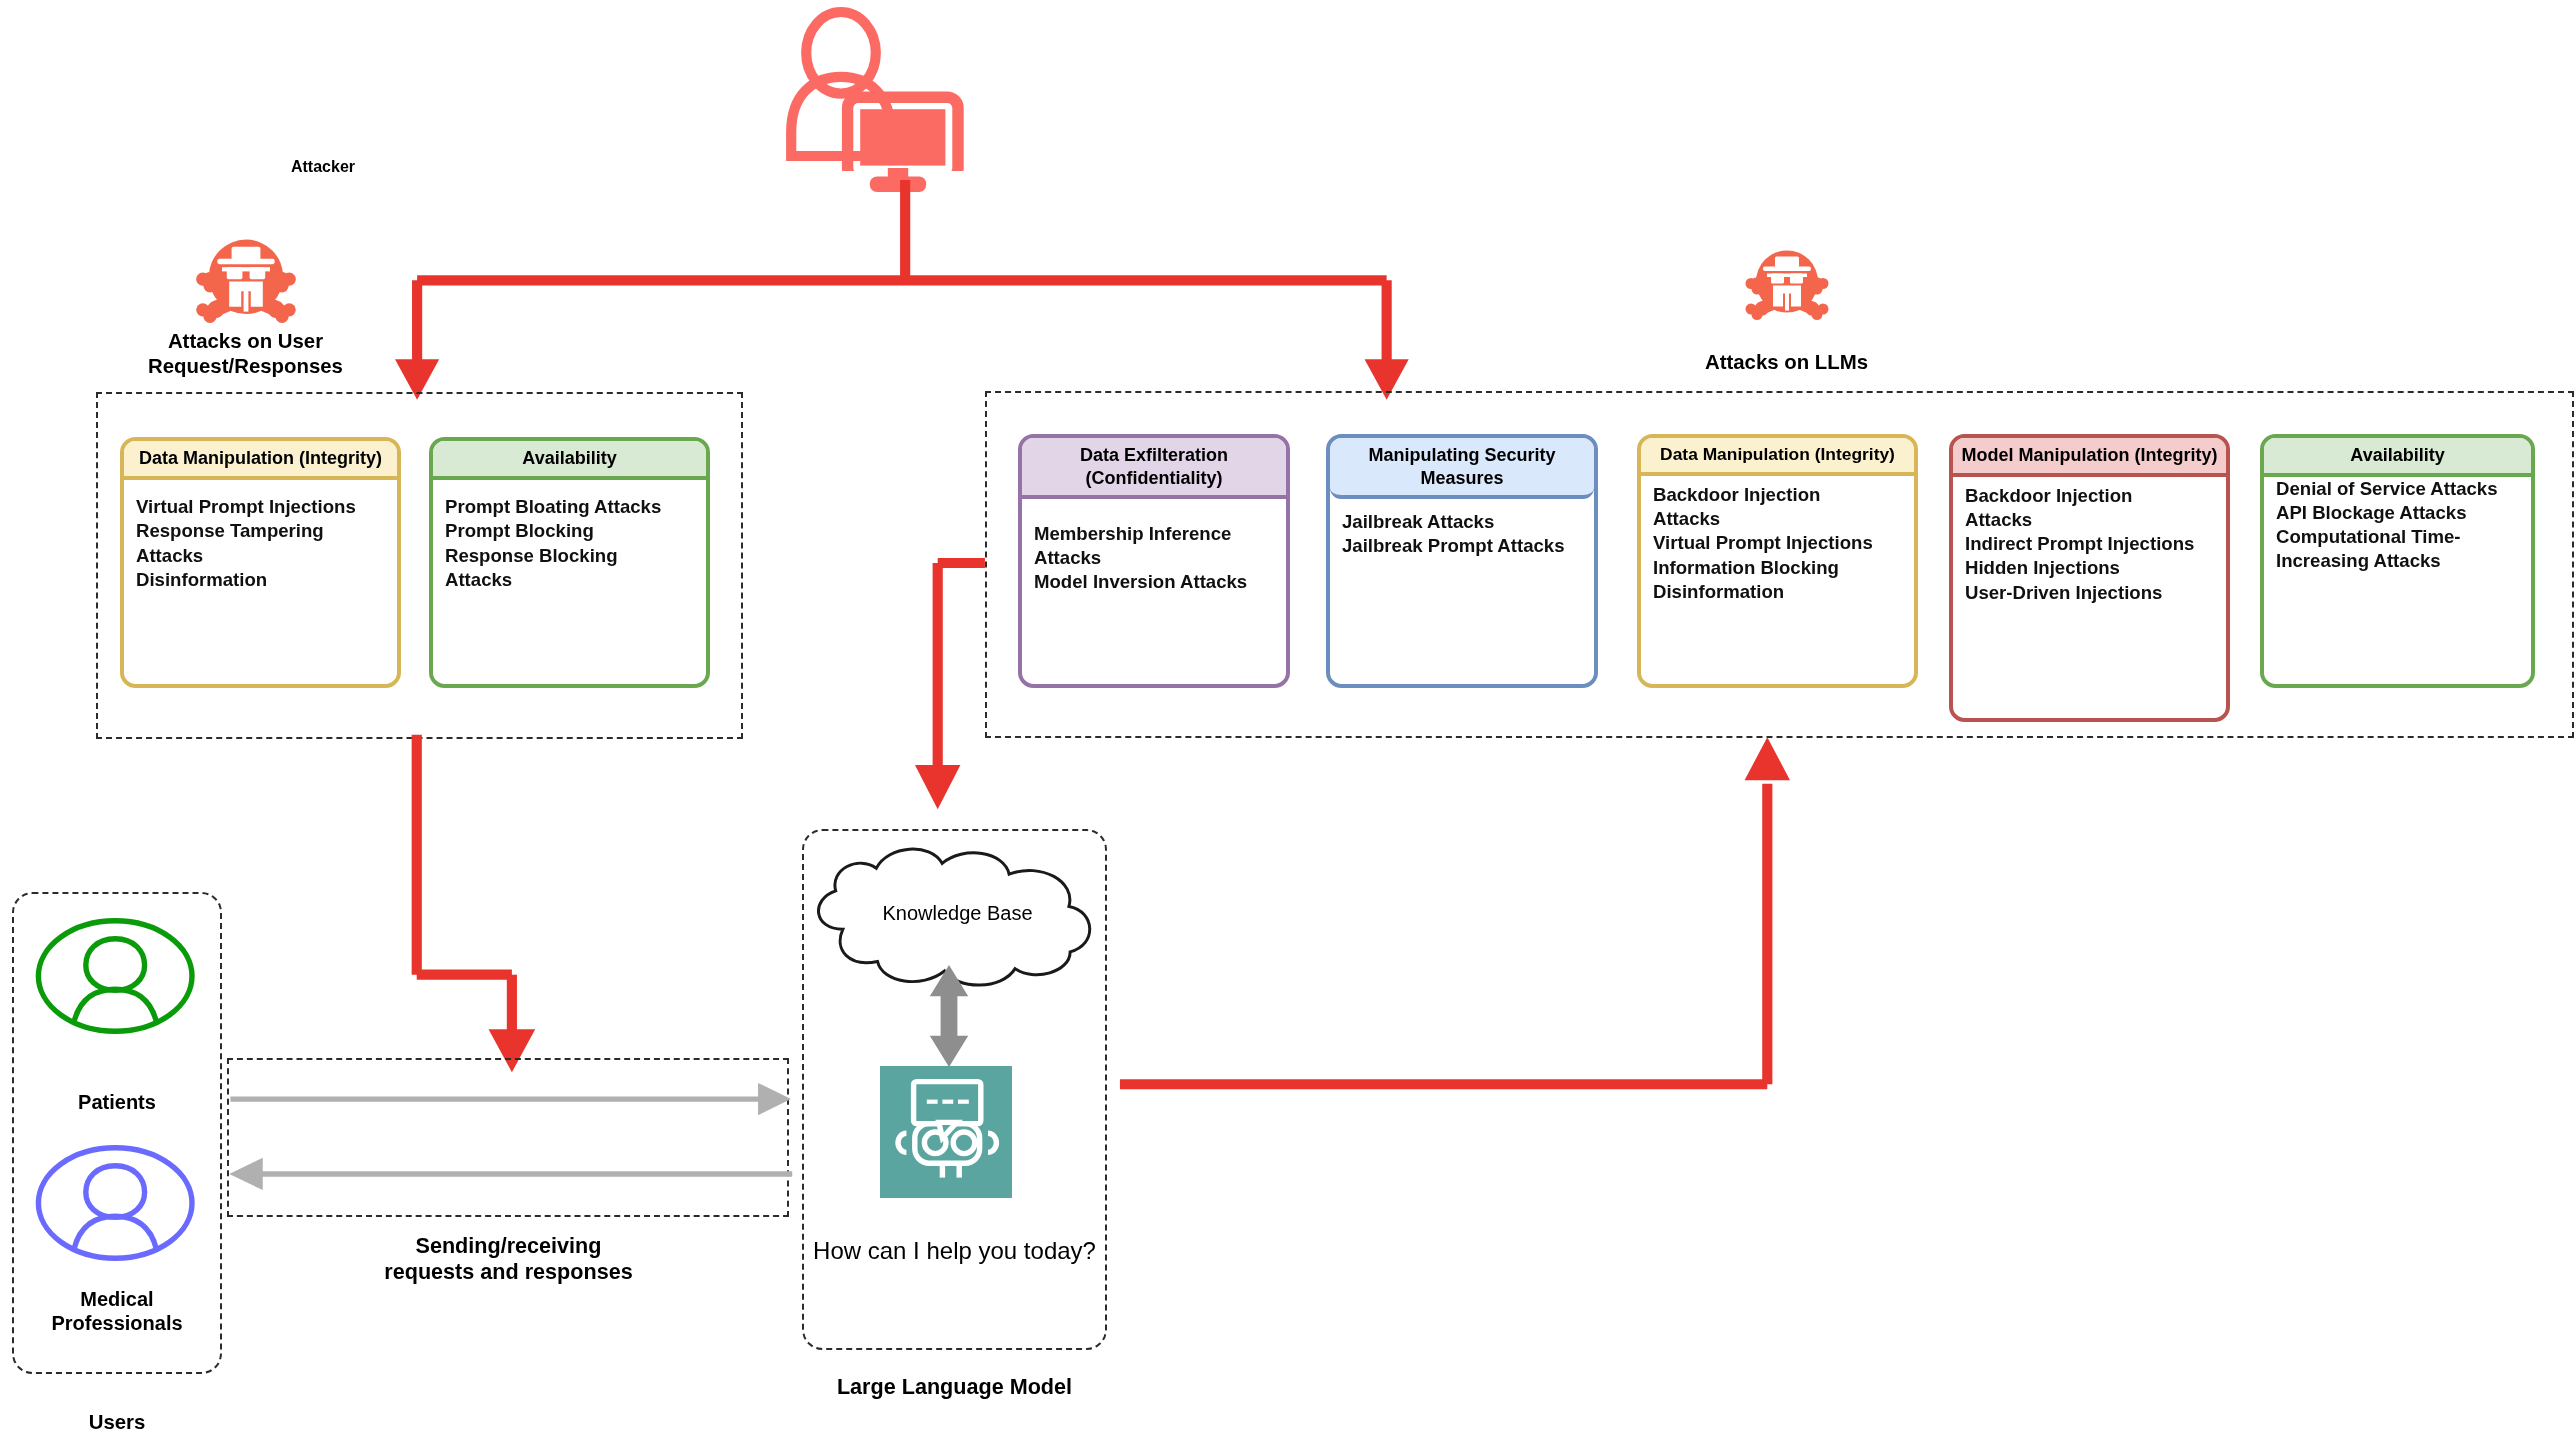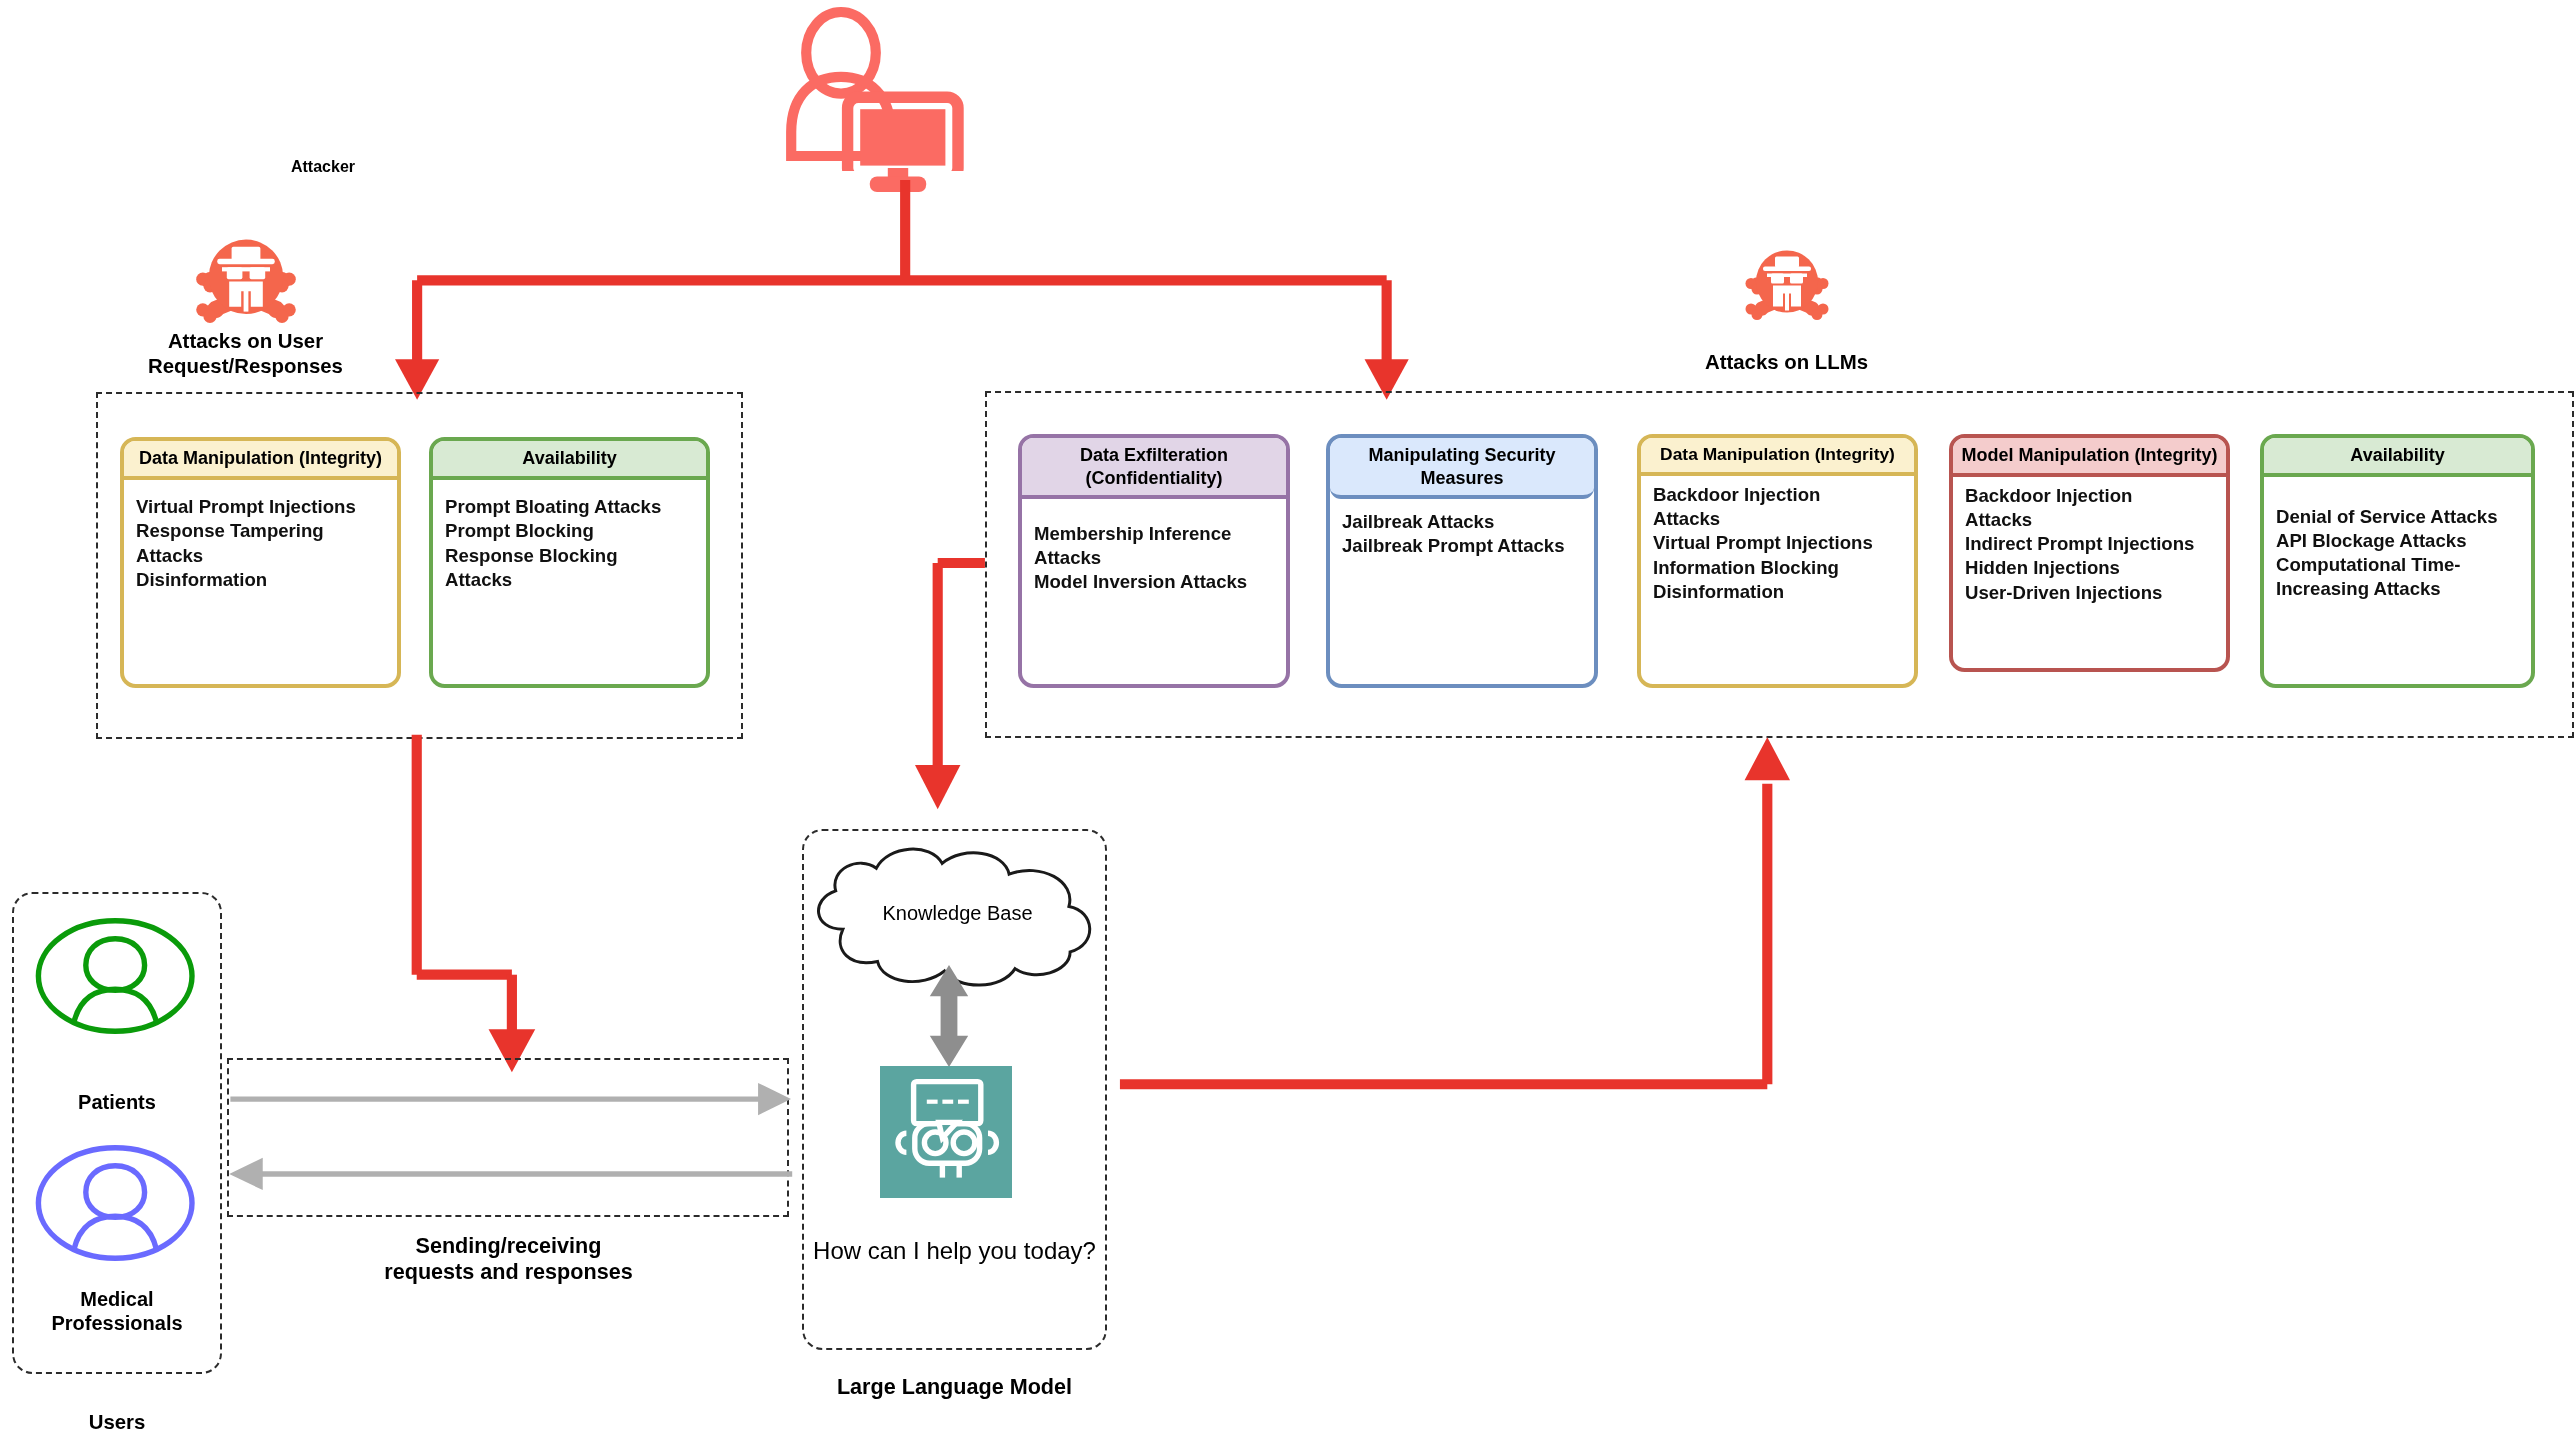--- a/index.html
+++ b/index.html
@@ -184,35 +184,35 @@
   <div class="card-head" style="font-size:17.4px;">Data Manipulation (Integrity)</div>
   <div class="card-body" style="padding-top:7.2px;">
     <div>Backdoor Injection
 Attacks
 Virtual Prompt Injections
 Information Blocking
 Disinformation</div>
   </div>
 </div>
 
-<div class="card red" style="left:1949px;top:434px;width:281px;height:238px;">
+<div class="card red" style="left:1949px;top:434px;width:281px;height:288px;">
   <div class="card-head">Model Manipulation
 (Integrity)</div>
   <div class="card-body" style="padding-top:7.2px;">
     <div>Backdoor Injection
 Attacks
 Indirect Prompt Injections
 Hidden Injections
 User-Driven Injections</div>
   </div>
 </div>
 
 <div class="card green" style="left:2260px;top:434px;width:275px;height:254px;">
   <div class="card-head">Availability</div>
-  <div class="card-body" style="padding-top:28px;">
+  <div class="card-body" style="padding-top:0;">
     <div>Denial of Service Attacks
 API Blockage Attacks
 Computational Time-
 Increasing Attacks</div>
   </div>
 </div>
 
 <div class="abs" style="left:371px;top:706px;width:192px;height:383px;">
   <svg width="192" height="383" viewBox="0 0 320 640">
     <g stroke="#e8342c" stroke-width="17" fill="none">

